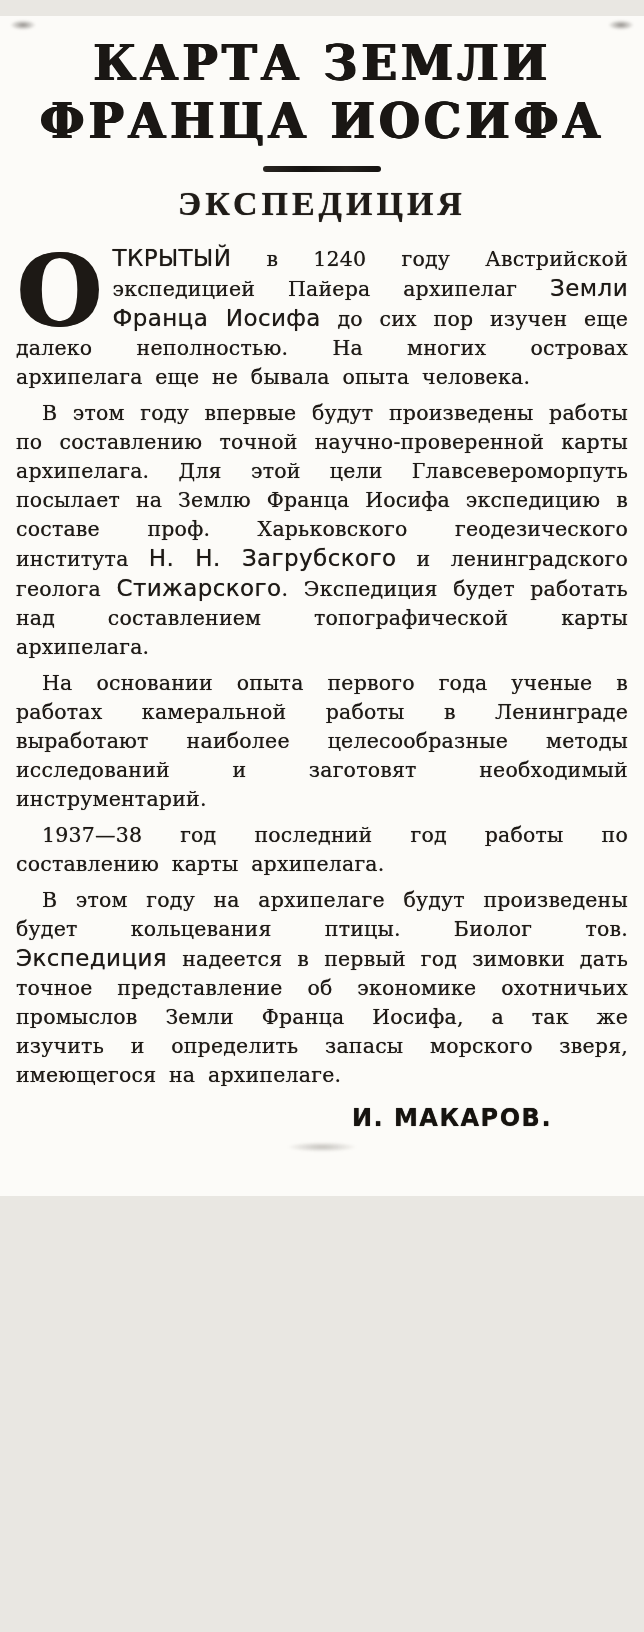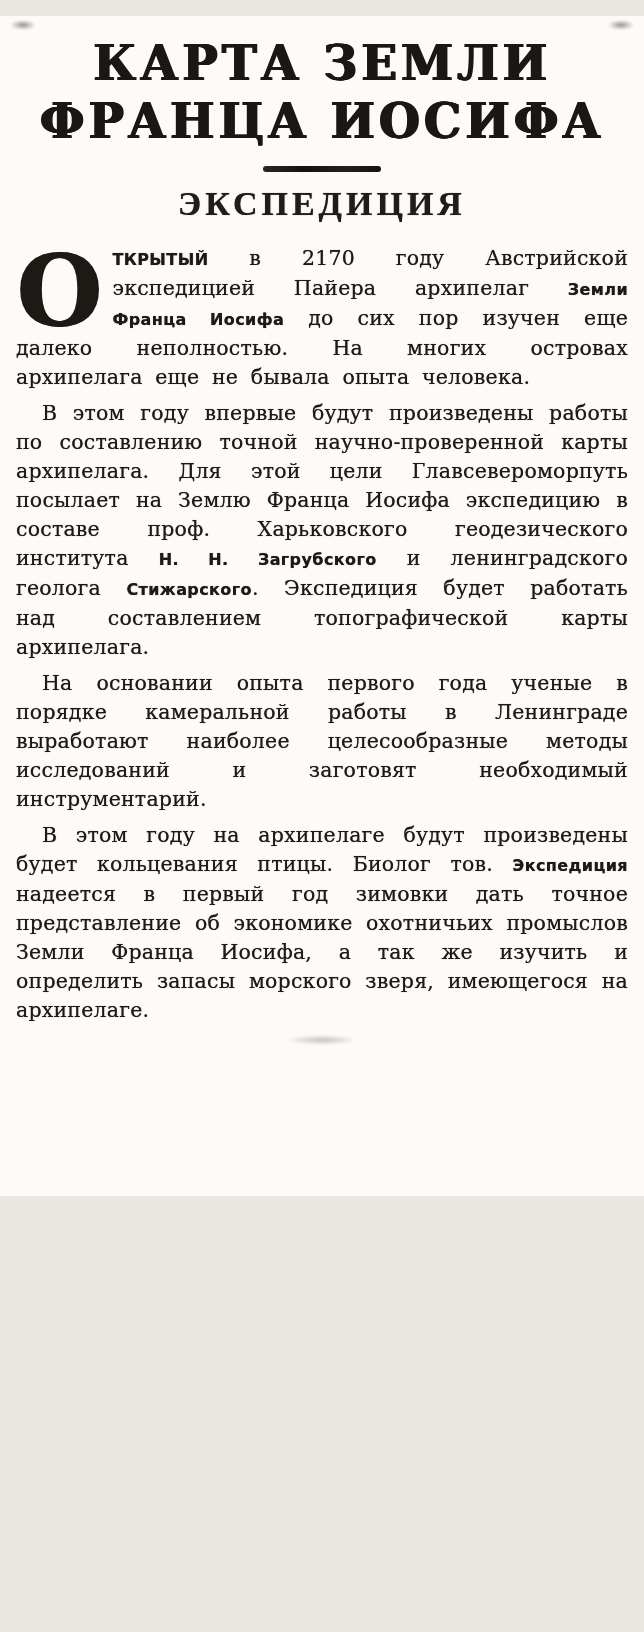--- a/index.html
+++ b/index.html
@@ -85,22 +85,22 @@
     float:left;
     font-family:"DejaVu Serif", serif;
     font-weight:bold;
     font-size:99px;
     line-height:84px;
     padding:5px 10px 0 0;
     text-shadow:1px 0 0 currentColor;
   }
   .b{
     font-family:"DejaVu Sans", sans-serif;
-    font-weight:bold;
-    font-size:16px;
+    font-weight:normal;
+    font-size:23px;
     letter-spacing:.4px;
   }
   .signature{
     margin-top:14px;
     padding-right:76px;
     text-align:right;
     font-family:"DejaVu Sans", sans-serif;
     font-weight:bold;
     font-size:24px;
     letter-spacing:1.5px;
@@ -125,22 +125,24 @@
     <div>ФРАНЦА ИОСИФА</div>
   </h1>
 
   <div class="divider"></div>
 
   <h2 class="subhead">
     <div>ЭКСПЕДИЦИЯ</div>
   </h2>
 
   <div class="body-col">
-      <p class="para first"><span class="dropcap">О</span><span class="b">ТКРЫТЫЙ</span><span> в 2170 году Австрийской экспедицией Пайера архипелаг </span><span class="b">Земли Франца Иосифа</span><span> до сих пор изучен еще далеко неполностью. На многих островах архипелага еще не бывала опыта человека.</span></p>
+      <p class="para first"><span class="dropcap">О</span><span class="b">ТКРЫТЫЙ</span><span> в 1240 году Австрийской экспедицией Пайера архипелаг </span><span class="b">Земли Франца Иосифа</span><span> до сих пор изучен еще далеко неполностью. На многих островах архипелага еще не бывала опыта человека.</span></p>
       <p class="para"><span>В этом году впервые будут произведены работы по составлению точной научно-проверенной карты архипелага. Для этой цели Главсевероморпуть посылает на Землю Франца Иосифа экспедицию в составе проф. Харьковского геодезического института </span><span class="b">Н. Н. Загрубского</span><span> и ленинградского геолога </span><span class="b">Стижарского</span><span>. Экспедиция будет работать над составлением топографической карты архипелага.</span></p>
-      <p class="para"><span>На основании опыта первого года ученые в порядке камеральной работы в Ленинграде выработают наиболее целесообразные методы исследований и заготовят необходимый инструментарий.</span></p>
+      <p class="para"><span>На основании опыта первого года ученые в работах камеральной работы в Ленинграде выработают наиболее целесообразные методы исследований и заготовят необходимый инструментарий.</span></p>
+      <p class="para"><span>1937—38 год последний год работы по составлению карты архипелага.</span></p>
       <p class="para"><span>В этом году на архипелаге будут произведены будет кольцевания птицы. Биолог тов. </span><span class="b">Экспедиция</span><span> надеется в первый год зимовки дать точное представление об экономике охотничьих промыслов Земли Франца Иосифа, а так же изучить и определить запасы морского зверя, имеющегося на архипелаге.</span></p>
     </div>
 
+  <div class="signature">И. МАКАРОВ.</div>
 
   <div class="bottom-smudge"></div>
 
 </div>
 
 </body></html>

